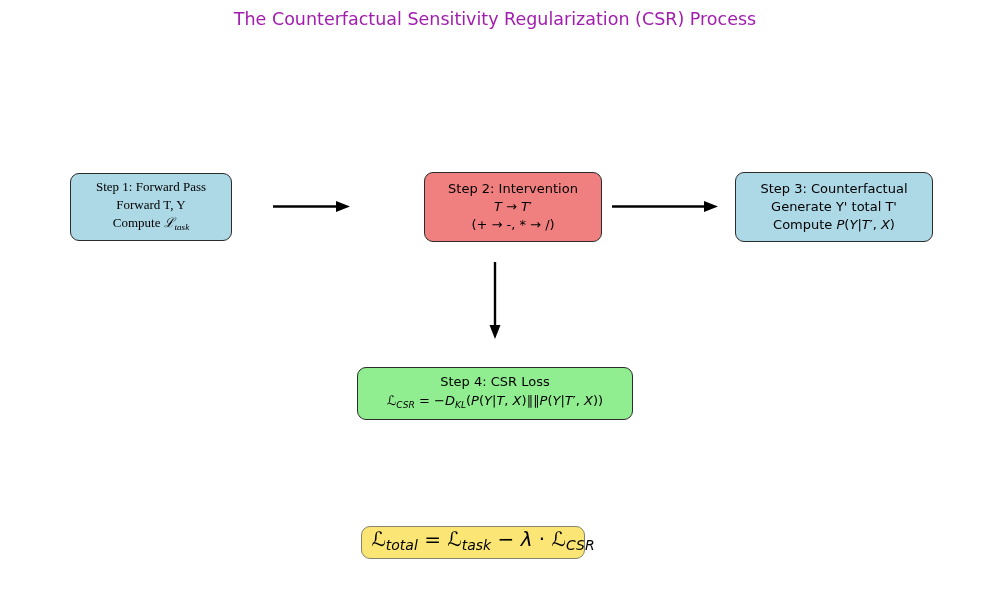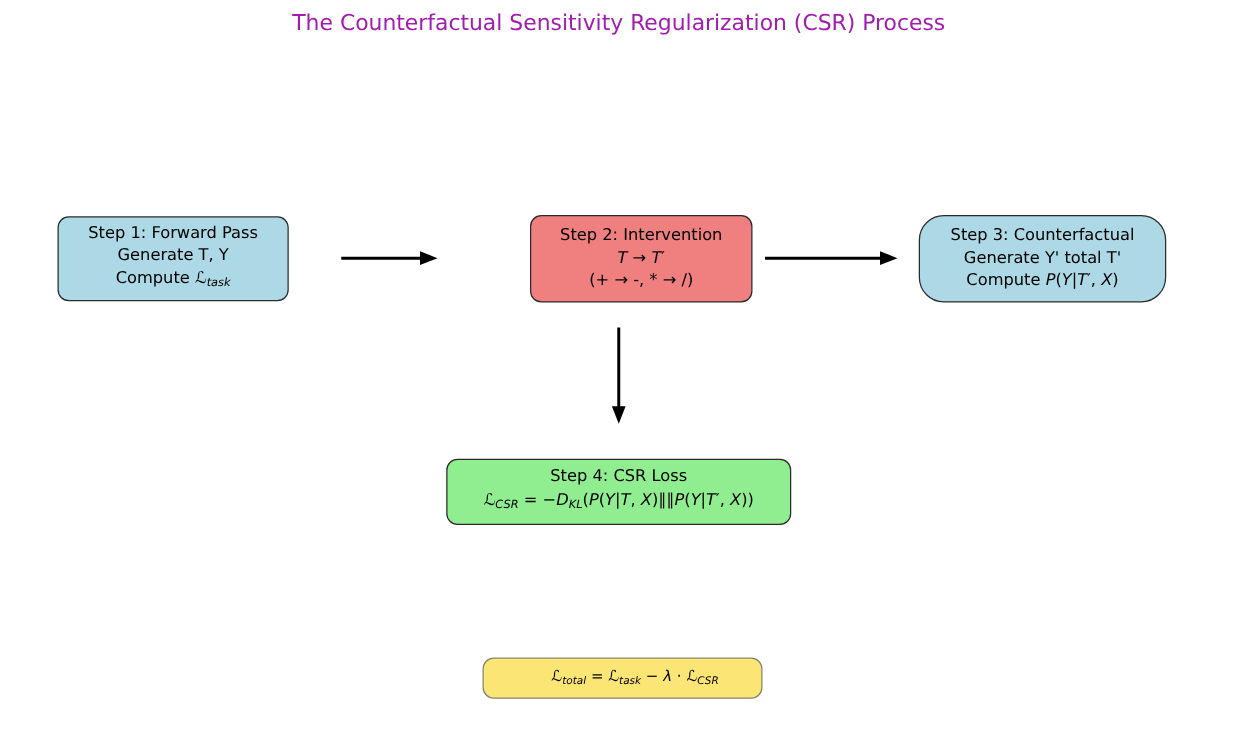--- a/index.html
+++ b/index.html
@@ -33,28 +33,28 @@
     border-radius: 9px;
     display: flex;
     flex-direction: column;
     align-items: center;
     justify-content: center;
     text-align: center;
     font-size: 13px;
     white-space: nowrap;
   }
   .box .line { line-height: 18px; }
-  #step1-box { left: 46px;  top: 173px; width: 185px; height: 68px; }
+  #step1-box { left: 70px;  top: 173px; width: 162px; height: 68px; font-family: Liberation Serif, serif; }
   #step2-box { left: 408px; top: 172px; width: 178px; height: 70px; margin-left: 16px; }
   #step3-box { left: 735px; top: 172px; width: 198px; height: 70px; }
   #step4-box { left: 357px; top: 367px; width: 276px; height: 53px; }
   #step4-box .line { line-height: 19px; }
   #total-box {
-    left: 386px; top: 526px; width: 224px; height: 33px;
-    font-size: 12px;
+    left: 361px; top: 526px; width: 224px; height: 33px;
+    font-size: 20px;
     border-width: 1.3px;
     padding-left: 20px;
   }
   
   .i  { font-style: italic; }
   .si { font-style: italic; font-size: 0.7em; vertical-align: -0.3em; }
   #arrow-layer {
     position: absolute;
     left: 0; top: 0;
     width: 990px; height: 590px;
@@ -80,31 +80,31 @@
       <polygon class="arrow-head" points="718,206.5 704,201 704,212"></polygon>
     </g>
     <g>
       <line class="arrow-line" x1="495" y1="262" x2="495" y2="326"></line>
       <polygon class="arrow-head" points="495,339 489.5,325 500.5,325"></polygon>
     </g>
   </svg>
 
   <div class="box" id="step1-box" style="background-color: rgb(173, 216, 230); border-color: rgb(43, 43, 43);">
     <div class="line"><span>Step 1: Forward Pass</span></div>
-    <div class="line"><span>Generate T, Y</span></div>
+    <div class="line"><span>Forward T, Y</span></div>
     <div class="line"><span>Compute </span><span class="i">ℒ</span><span class="si">task</span></div>
   </div>
 
   <div class="box" id="step2-box" style="background-color: rgb(240, 128, 128); border-color: rgb(43, 43, 43);">
     <div class="line"><span>Step 2: Intervention</span></div>
     <div class="line"><span class="i">T</span><span> → </span><span class="i">T</span><span>′</span></div>
     <div class="line"><span>(+ → -, * → /)</span></div>
   </div>
 
-  <div class="box" id="step3-box" style="background-color: rgb(173, 216, 230); border-color: rgb(43, 43, 43); border-radius: 20px;">
+  <div class="box" id="step3-box" style="background-color: rgb(173, 216, 230); border-color: rgb(43, 43, 43);">
     <div class="line"><span>Step 3: Counterfactual</span></div>
     <div class="line"><span>Generate Y' total T'</span></div>
     <div class="line"><span>Compute </span><span class="i">P</span><span>(</span><span class="i">Y</span><span>|</span><span class="i">T</span><span>′</span><span>, </span><span class="i">X</span><span>)</span></div>
   </div>
 
   <div class="box" id="step4-box" style="background-color: rgb(144, 238, 144); border-color: rgb(43, 43, 43);">
     <div class="line"><span>Step 4: CSR Loss</span></div>
     <div class="line"><span class="i">ℒ</span><span class="si">CSR</span><span> = −</span><span class="i">D</span><span class="si">KL</span><span>(</span><span class="i">P</span><span>(</span><span class="i">Y</span><span>|</span><span class="i">T</span><span>, </span><span class="i">X</span><span>)</span><span>∥∥</span><span class="i">P</span><span>(</span><span class="i">Y</span><span>|</span><span class="i">T</span><span>′</span><span>, </span><span class="i">X</span><span>)</span><span>)</span></div>
   </div>
 

